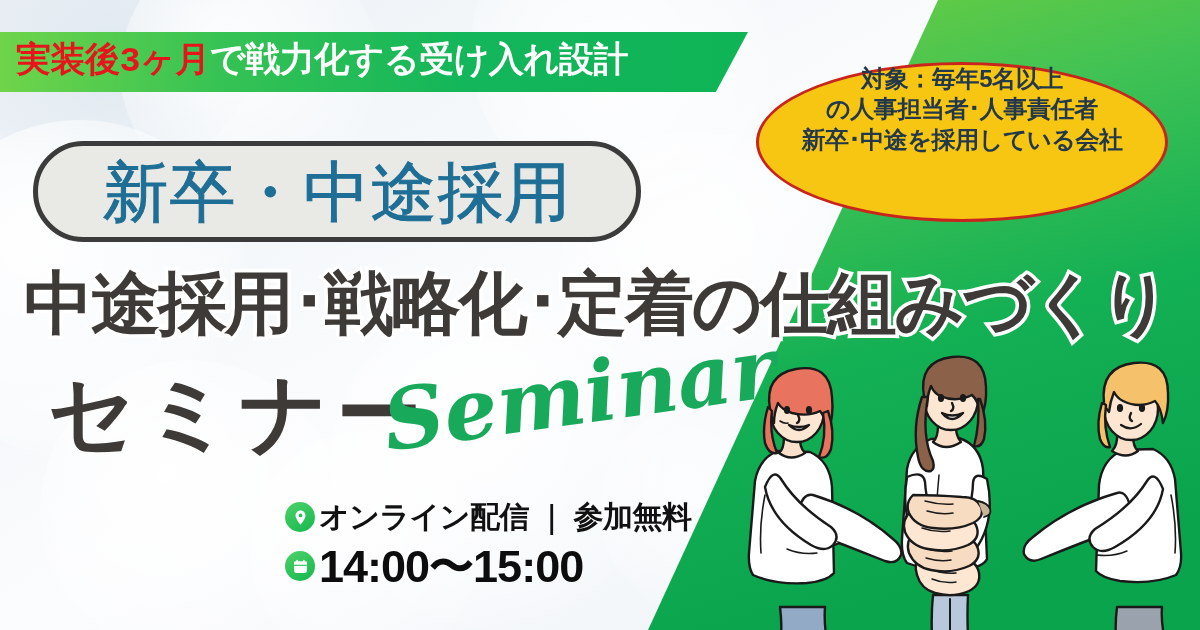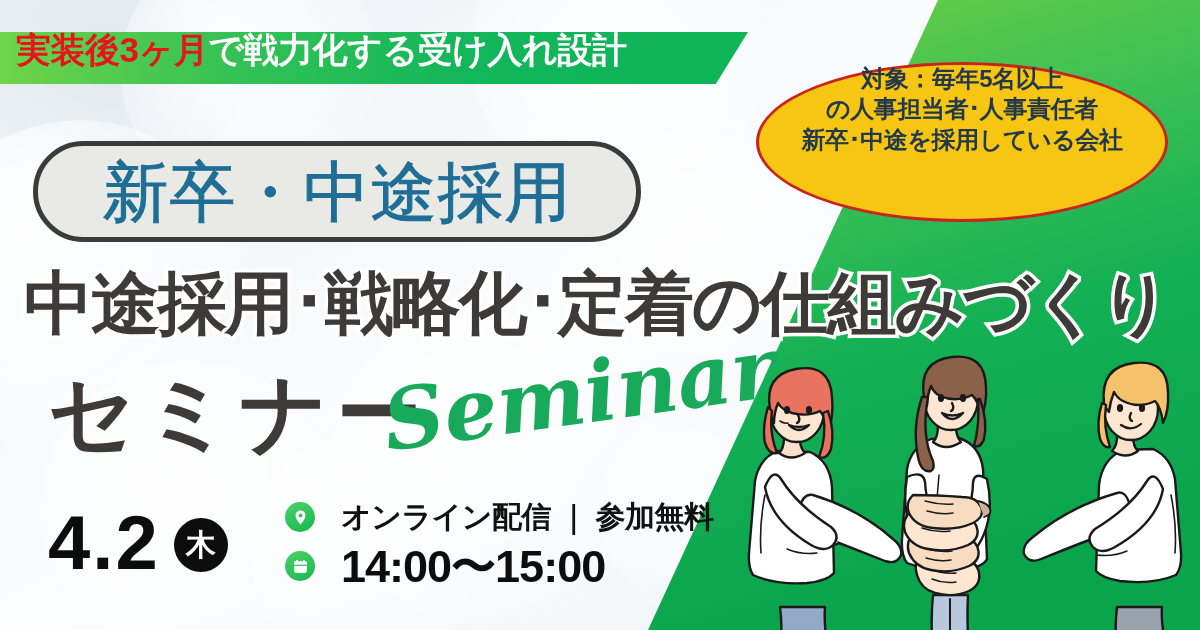--- a/index.html
+++ b/index.html
@@ -29,24 +29,24 @@
   .b9 { left:600px;  top:400px;  width:220px; height:220px; background:radial-gradient(circle at 40% 40%, rgba(255,255,255,.75), rgba(255,255,255,0) 72%); }
 
   
   #wedge {
     position:absolute; inset:0; width:1200px; height:630px;
   }
 
   
   #ribbon {
     position:absolute; left:0; top:32px;
-    width:748px; height:52px;
+    width:748px; height:60px;
     background:linear-gradient(90deg,#6fd44a 0%,#35c254 30%,#13b65a 62%,#0fb457 100%);
     clip-path:polygon(0 0, 100% 0, 95.7% 100%, 0 100%);
-    display:flex; 
+    display:flex; align-items:center;font-family:Liberation Mono, monospace;
   }
   #ribbon-text {
     white-space:nowrap;
     font-size:35px; font-weight:bold; line-height:1;
     letter-spacing:-0.5px;
     padding-left:16px;
     color:#ffffff;
   }
   #ribbon-text .hl { color:#e8141c; }
 
@@ -123,21 +123,21 @@
   }
   #dow-circle {
     width:54px; height:54px; border-radius:50%;
     background:#0d0d0d; color:#ffffff;
     display:flex; align-items:center; justify-content:center;
     font-size:30px; font-weight:bold; line-height:1;
     margin-bottom:-4px;
   }
 
   #info-block { position:absolute; left:285px; top:500px; width:420px; }
-  .info-line { display:flex; align-items:center; gap:26px; }
+  .info-line { display:flex; align-items:center; gap:4px; }
   .info-line + .info-line { margin-top:8px; }
   .gicon {
     width:30px; height:30px; border-radius:50%;
     background:linear-gradient(150deg,#4fd16a 0%,#14b84e 100%);
     display:flex; align-items:center; justify-content:center;
     flex:0 0 auto;
   }
   .gicon svg { display:block; }
   #info-venue { font-size:30px; font-weight:bold; line-height:1.15; color:#111111; white-space:nowrap; letter-spacing:-0.5px; }
   #info-time  { font-size:45px; font-weight:bold; line-height:1.05; color:#0d0d0d; white-space:nowrap; letter-spacing:-1px; }
@@ -190,26 +190,20 @@
 
   <div id="headline">
     <span id="headline-text">中途採用･戦略化･定着の仕組みづくり</span>
   </div>
 
   <div id="seminar-wrap">
     <span id="seminar-jp">セミナー</span>
     <span id="seminar-en">Seminar</span>
   </div>
 
-  <div id="date-row">
-    <span id="date-num">4.2</span>
-    <span id="dow-circle">
-        <span>木</span>
-      </span>
-  </div>
 
   <div id="info-block">
     <div class="info-line">
       <span class="gicon">
         <svg width="17" height="17" viewBox="0 0 24 24" fill="#ffffff">
           <path d="M12 2c-3.9 0-7 3.1-7 7 0 5.2 7 13 7 13s7-7.8 7-13c0-3.9-3.1-7-7-7z"></path>
           <circle cx="12" cy="9" r="2.6" fill="#2ac05c"></circle>
         </svg>
       </span>
       <span id="info-venue">オンライン配信 ｜ 参加無料</span>

